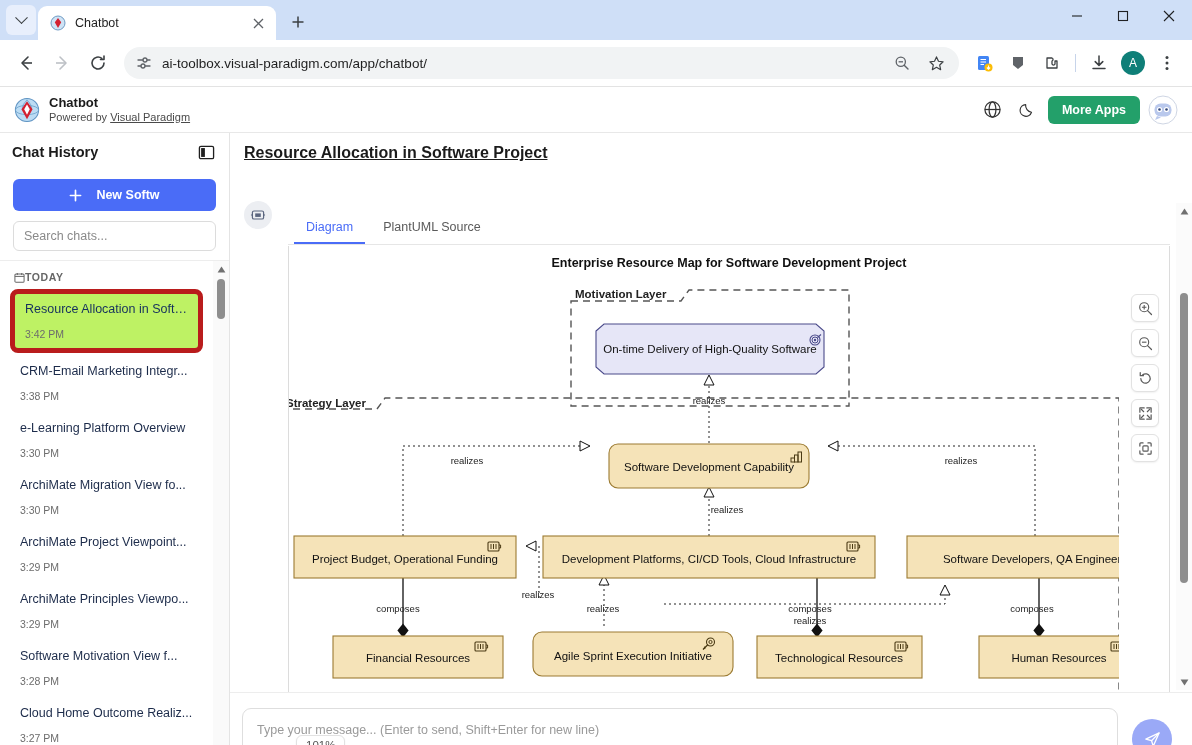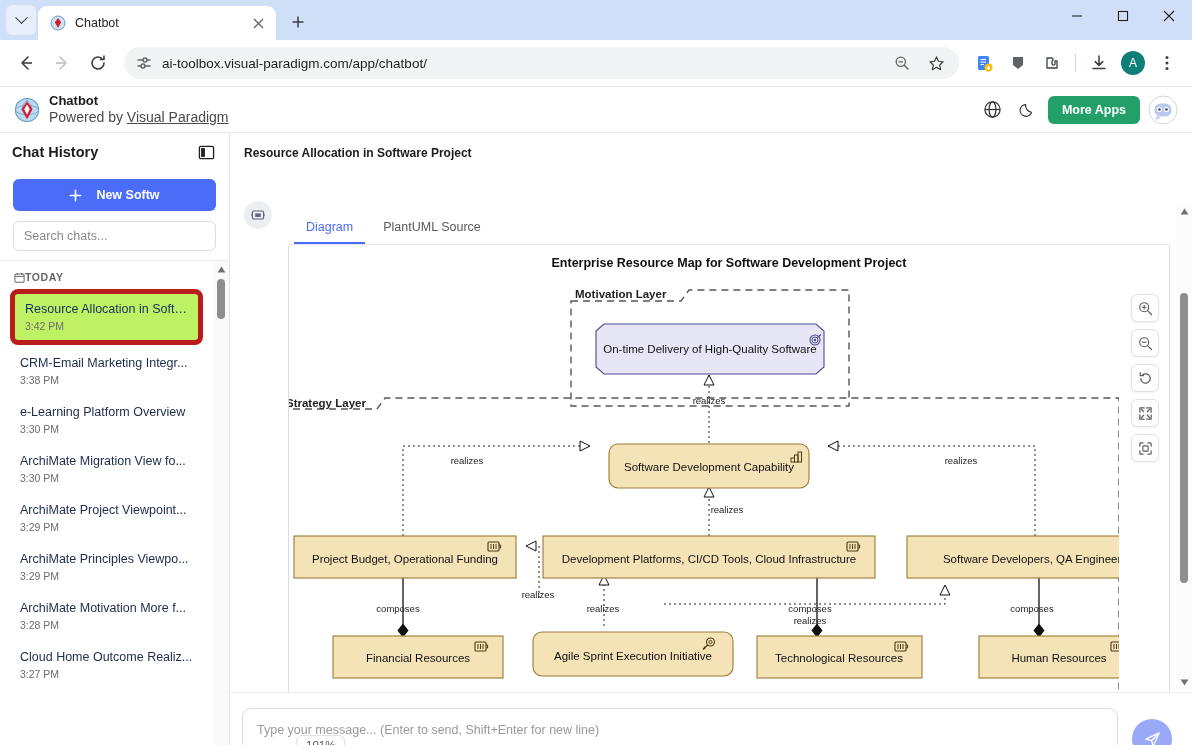--- a/index.html
+++ b/index.html
@@ -64,21 +64,21 @@
     color: #fff; font-size: 12px; display: flex; align-items: center; justify-content: center; }
 
   
   .app-header {
     height: 46px; background: #ffffff; display: flex; align-items: center;
     padding: 0 14px; border-bottom: 1px solid #e8e8e8;
   }
   .brand-logo { width: 26px; height: 26px; margin-right: 9px; flex: 0 0 26px; }
   .brand-text { line-height: 1.15; }
   .brand-title { font-size: 13px; font-weight: bold; color: #1a1a1a; }
-  .brand-sub { font-size: 14px; color: #4a4a4a; }
+  .brand-sub { font-size: 11px; color: #4a4a4a; }
   .brand-sub a { color: #4a4a4a; text-decoration: underline; }
   .app-header-right { margin-left: auto; display: flex; align-items: center; gap: 8px; }
   .hdr-icon { width: 26px; height: 26px; display: flex; align-items: center;
               justify-content: center; cursor: pointer; }
   .more-apps {
     background: #23a06a; color: #fff; font-size: 12.5px; font-weight: bold;
     padding: 7px 14px; border-radius: 6px; border: none; cursor: pointer;
   }
   .bot-avatar-hdr { width: 30px; height: 30px; cursor: pointer; }
 
@@ -109,34 +109,34 @@
                  position: relative; padding-right: 16px; }
   .chat-group-label {
     display: flex; align-items: center; gap: 0; padding: 10px 14px 6px;
     font-size: 10.5px; font-weight: bold; color: #666; letter-spacing: .6px;
   }
   .chat-item { margin: 0 10px 3px; padding: 8px 10px; border-radius: 8px; cursor: pointer; }
   .chat-item.active { background: #bef264; border: 5px solid #b91c1c; }
   .chat-item-title { font-size: 12.5px; color: #1c2b4a; white-space: nowrap;
                      overflow: hidden; text-overflow: ellipsis; }
   .chat-item.active .chat-item-title { color: #15305e; }
-  .chat-item-time { font-size: 10.5px; color: #6d6d6d; margin-top: 4px; }
+  .chat-item-time { font-size: 10.5px; color: #6d6d6d; margin-top: 12px; }
 
   .sb-scrollbar { position: absolute; right: 0; top: 0; bottom: 0; width: 16px;
                   background: #fafafa; }
   .sb-arrow { width: 16px; height: 16px; display: flex; align-items: center;
               justify-content: center; cursor: pointer; }
   .sb-thumb { position: absolute; left: 4px; width: 8px; border-radius: 4px;
               background: #8e8e8e; cursor: pointer; }
 
   
   .main { flex: 1; display: flex; flex-direction: column; background: #fff;
           position: relative; }
   .main-title-bar { height: 40px; display: flex; align-items: center; padding: 0 14px; }
-  .main-title { font-size: 12px; font-weight: bold; color: #1b1b1b; }
+  .main-title { font-size: 16px; font-weight: bold; color: #1b1b1b; text-decoration: underline; }
   .msg-area { flex: 1; position: relative; overflow: hidden; padding-right: 16px; }
 
   .bot-bubble-avatar { position: absolute; left: 14px; top: 28px; width: 28px;
                        height: 28px; border-radius: 50%; background: #eceef2;
                        display: flex; align-items: center; justify-content: center; }
 
   .card { position: absolute; left: 58px; top: 40px; right: 22px; bottom: -60px; }
   .card-tabs { display: flex; gap: 6px; border-bottom: 1px solid #e6e6e6;
                padding-left: 6px; }
   .card-tab { font-size: 12.5px; padding: 7px 12px 8px; color: #5a5a5a;
@@ -384,21 +384,21 @@
       </div>
       <div class="chat-item">
         <div class="chat-item-title">ArchiMate Project Viewpoint...</div>
         <div class="chat-item-time">3:29 PM</div>
       </div>
       <div class="chat-item">
         <div class="chat-item-title">ArchiMate Principles Viewpo...</div>
         <div class="chat-item-time">3:29 PM</div>
       </div>
       <div class="chat-item">
-        <div class="chat-item-title">ArchiMate Motivation More f...</div>
+        <div class="chat-item-title">Software Motivation View f...</div>
         <div class="chat-item-time">3:28 PM</div>
       </div>
       <div class="chat-item">
         <div class="chat-item-title">Cloud Home Outcome Realiz...</div>
         <div class="chat-item-time">3:27 PM</div>
       </div>
 
       <div class="sb-scrollbar">
         <div class="sb-arrow" style="position:absolute;top:0;">
           <svg width="9" height="7" viewBox="0 0 9 7">

